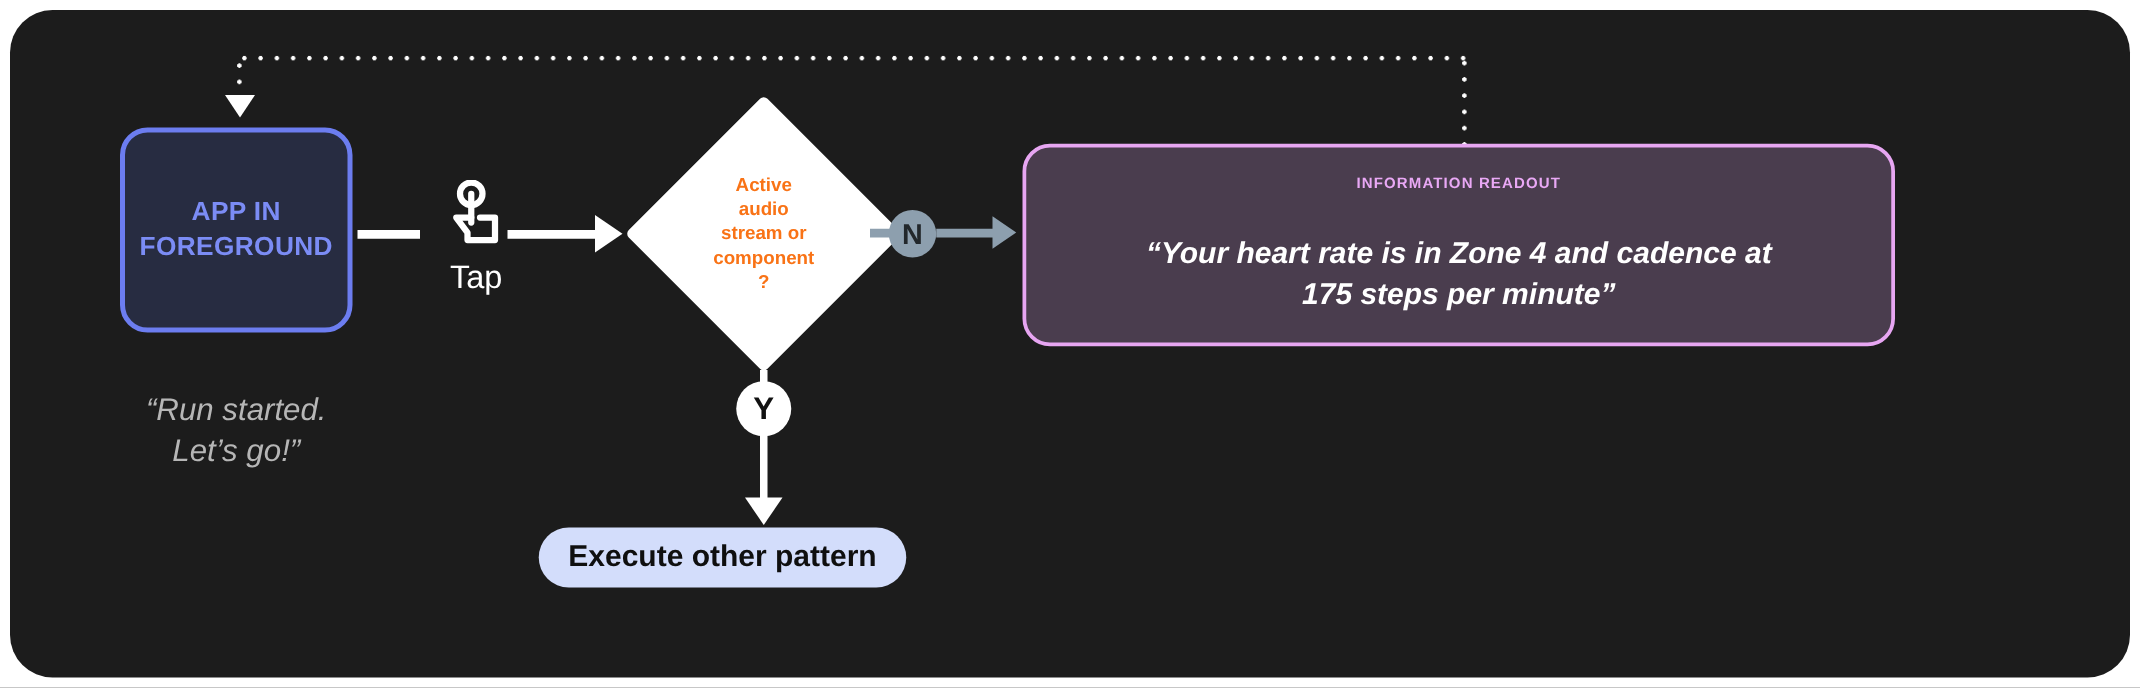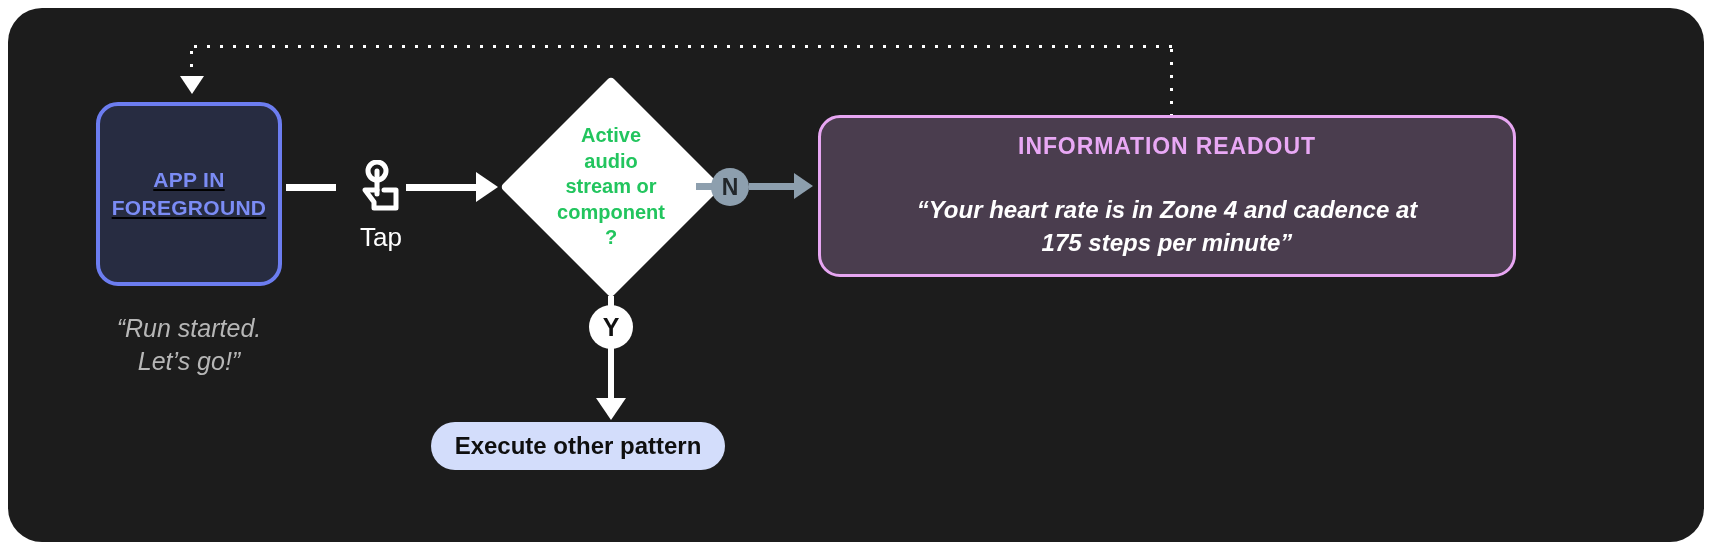--- a/index.html
+++ b/index.html
@@ -24,29 +24,28 @@
     border-radius: 34px;
     overflow: hidden;
   }
 
   
   #app-node {
     position: absolute;
     left: 88px;
     top: 94px;
     width: 186px;
-    height: 184px;
+    height: 164px;
     box-sizing: border-box;
     background: #272c41;
     border: 4px solid #6c7df0;
     border-radius: 22px;
     display: flex;
     align-items: center;
     justify-content: center;
-    text-decoration: underline;
   }
   #app-node-label {
     color: #7b8cf5;
     font-size: 21px;
     font-weight: bold;
     line-height: 1.32;
     text-align: center;
     letter-spacing: 0.3px;
     white-space: pre-line;
   }
@@ -62,21 +61,21 @@
     font-style: italic;
     line-height: 1.3;
     white-space: pre-line;
     margin-top: 20px;
   }
 
   
   #tap-group {
     position: absolute;
     left: 330px;
-    top: 152px;
+    top: 136px;
     width: 86px;
     height: 104px;
   }
   #tap-icon {
     position: absolute;
     left: 50%;
     top: 0;
     transform: translateX(-50%);
     width: 50px;
     height: 56px;
@@ -139,22 +138,22 @@
   }
   #decision-label {
     position: absolute;
     left: 0;
     top: 0;
     width: 100%;
     height: 100%;
     display: flex;
     align-items: center;
     justify-content: center;
-    color: #22c55e;
-    font-size: 20px;
+    color: #f97316;
+    font-size: 15px;
     font-weight: bold;
     line-height: 1.28;
     text-align: center;
     white-space: pre-line;
   }
 
   
   #n-badge {
     position: absolute;
     left: 703px;
@@ -270,21 +269,21 @@
     background: #4a3d4e;
     border: 3px solid #e7a6f2;
     border-radius: 22px;
     display: flex;
     flex-direction: column;
     align-items: center;
     justify-content: center;
   }
   #readout-title {
     color: #e9a8f5;
-    font-size: 23px;
+    font-size: 12px;
     font-weight: bold;
     letter-spacing: 0.9px;
     margin-bottom: 34px;
   }
   #readout-body {
     color: #ffffff;
     font-size: 24px;
     font-weight: bold;
     font-style: italic;
     line-height: 1.36;

